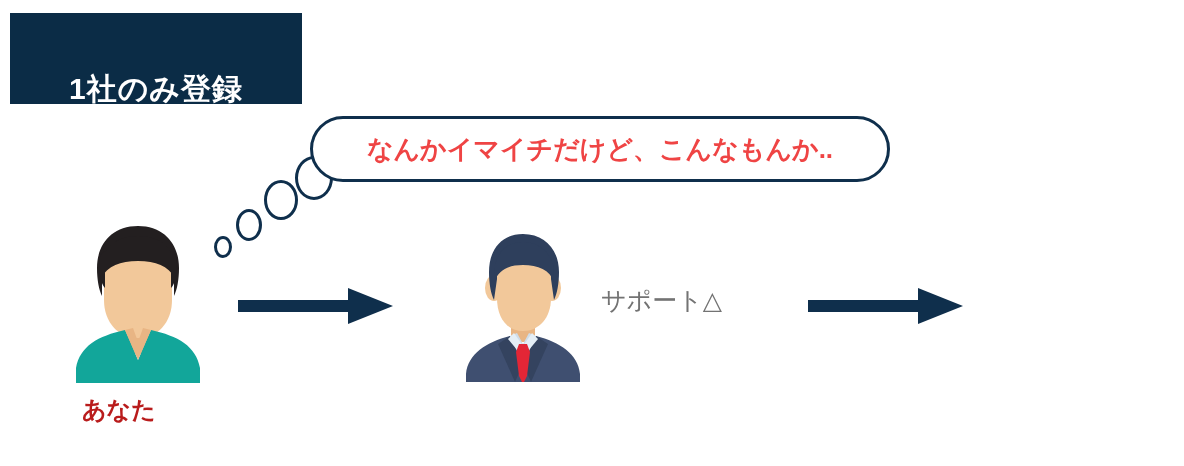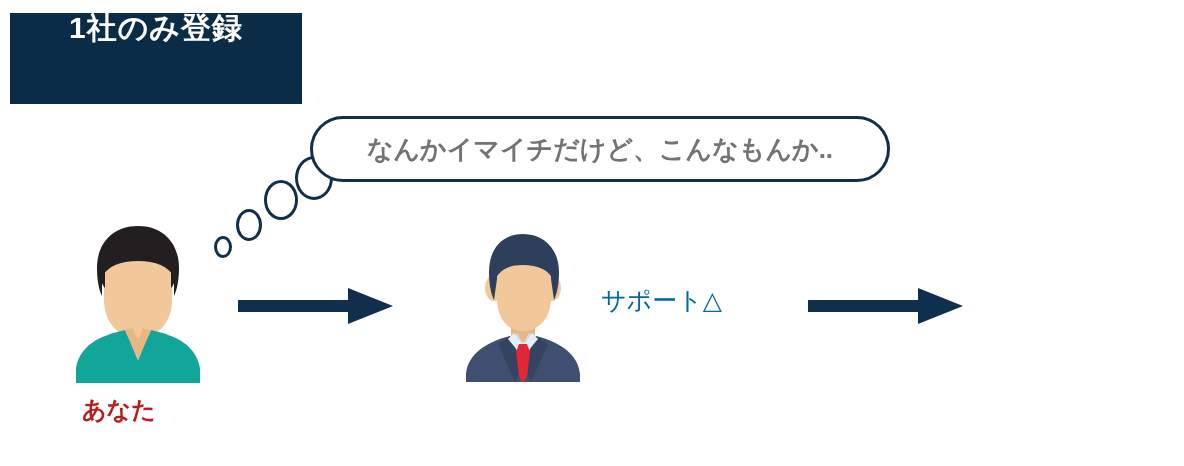--- a/index.html
+++ b/index.html
@@ -20,21 +20,21 @@
 
   
   #banner {
     position: absolute;
     left: 10px;
     top: 13px;
     width: 292px;
     height: 91px;
     background: #0b2c46;
     display: flex;
-    align-items: flex-start;
+    align-items: flex-end;
     justify-content: center;
   }
   #banner-label {
     color: #ffffff;
     font-size: 30px;
     font-weight: 700;
     letter-spacing: 1px;
     line-height: 1;
     white-space: nowrap;
   }
@@ -48,21 +48,21 @@
     height: 66px;
     border: 3px solid #0f2f4c;
     border-radius: 34px;
     background: #ffffff;
     box-sizing: border-box;
     display: flex;
     align-items: center;
     justify-content: center;
   }
   #bubble-text {
-    color: #737373;
+    color: #ef4444;
     font-size: 26px;
     font-weight: 700;
     line-height: 1;
     white-space: nowrap;
   }
 
   
   .thought-dot {
     position: absolute;
     border: 3px solid #0f2f4c;
@@ -93,21 +93,21 @@
     color: #b91c1c;
     font-size: 24px;
     font-weight: 700;
     line-height: 1;
     white-space: nowrap;
   }
   #support-label {
     position: absolute;
     left: 601px;
     top: 288px;
-    color: #0369a1;
+    color: #737373;
     font-size: 25px;
     font-weight: 500;
     line-height: 1;
     white-space: nowrap;
   }
   #outcome-label {
     position: absolute;
     left: 997px;
     top: 286px;
     color: #0f2f4c;

